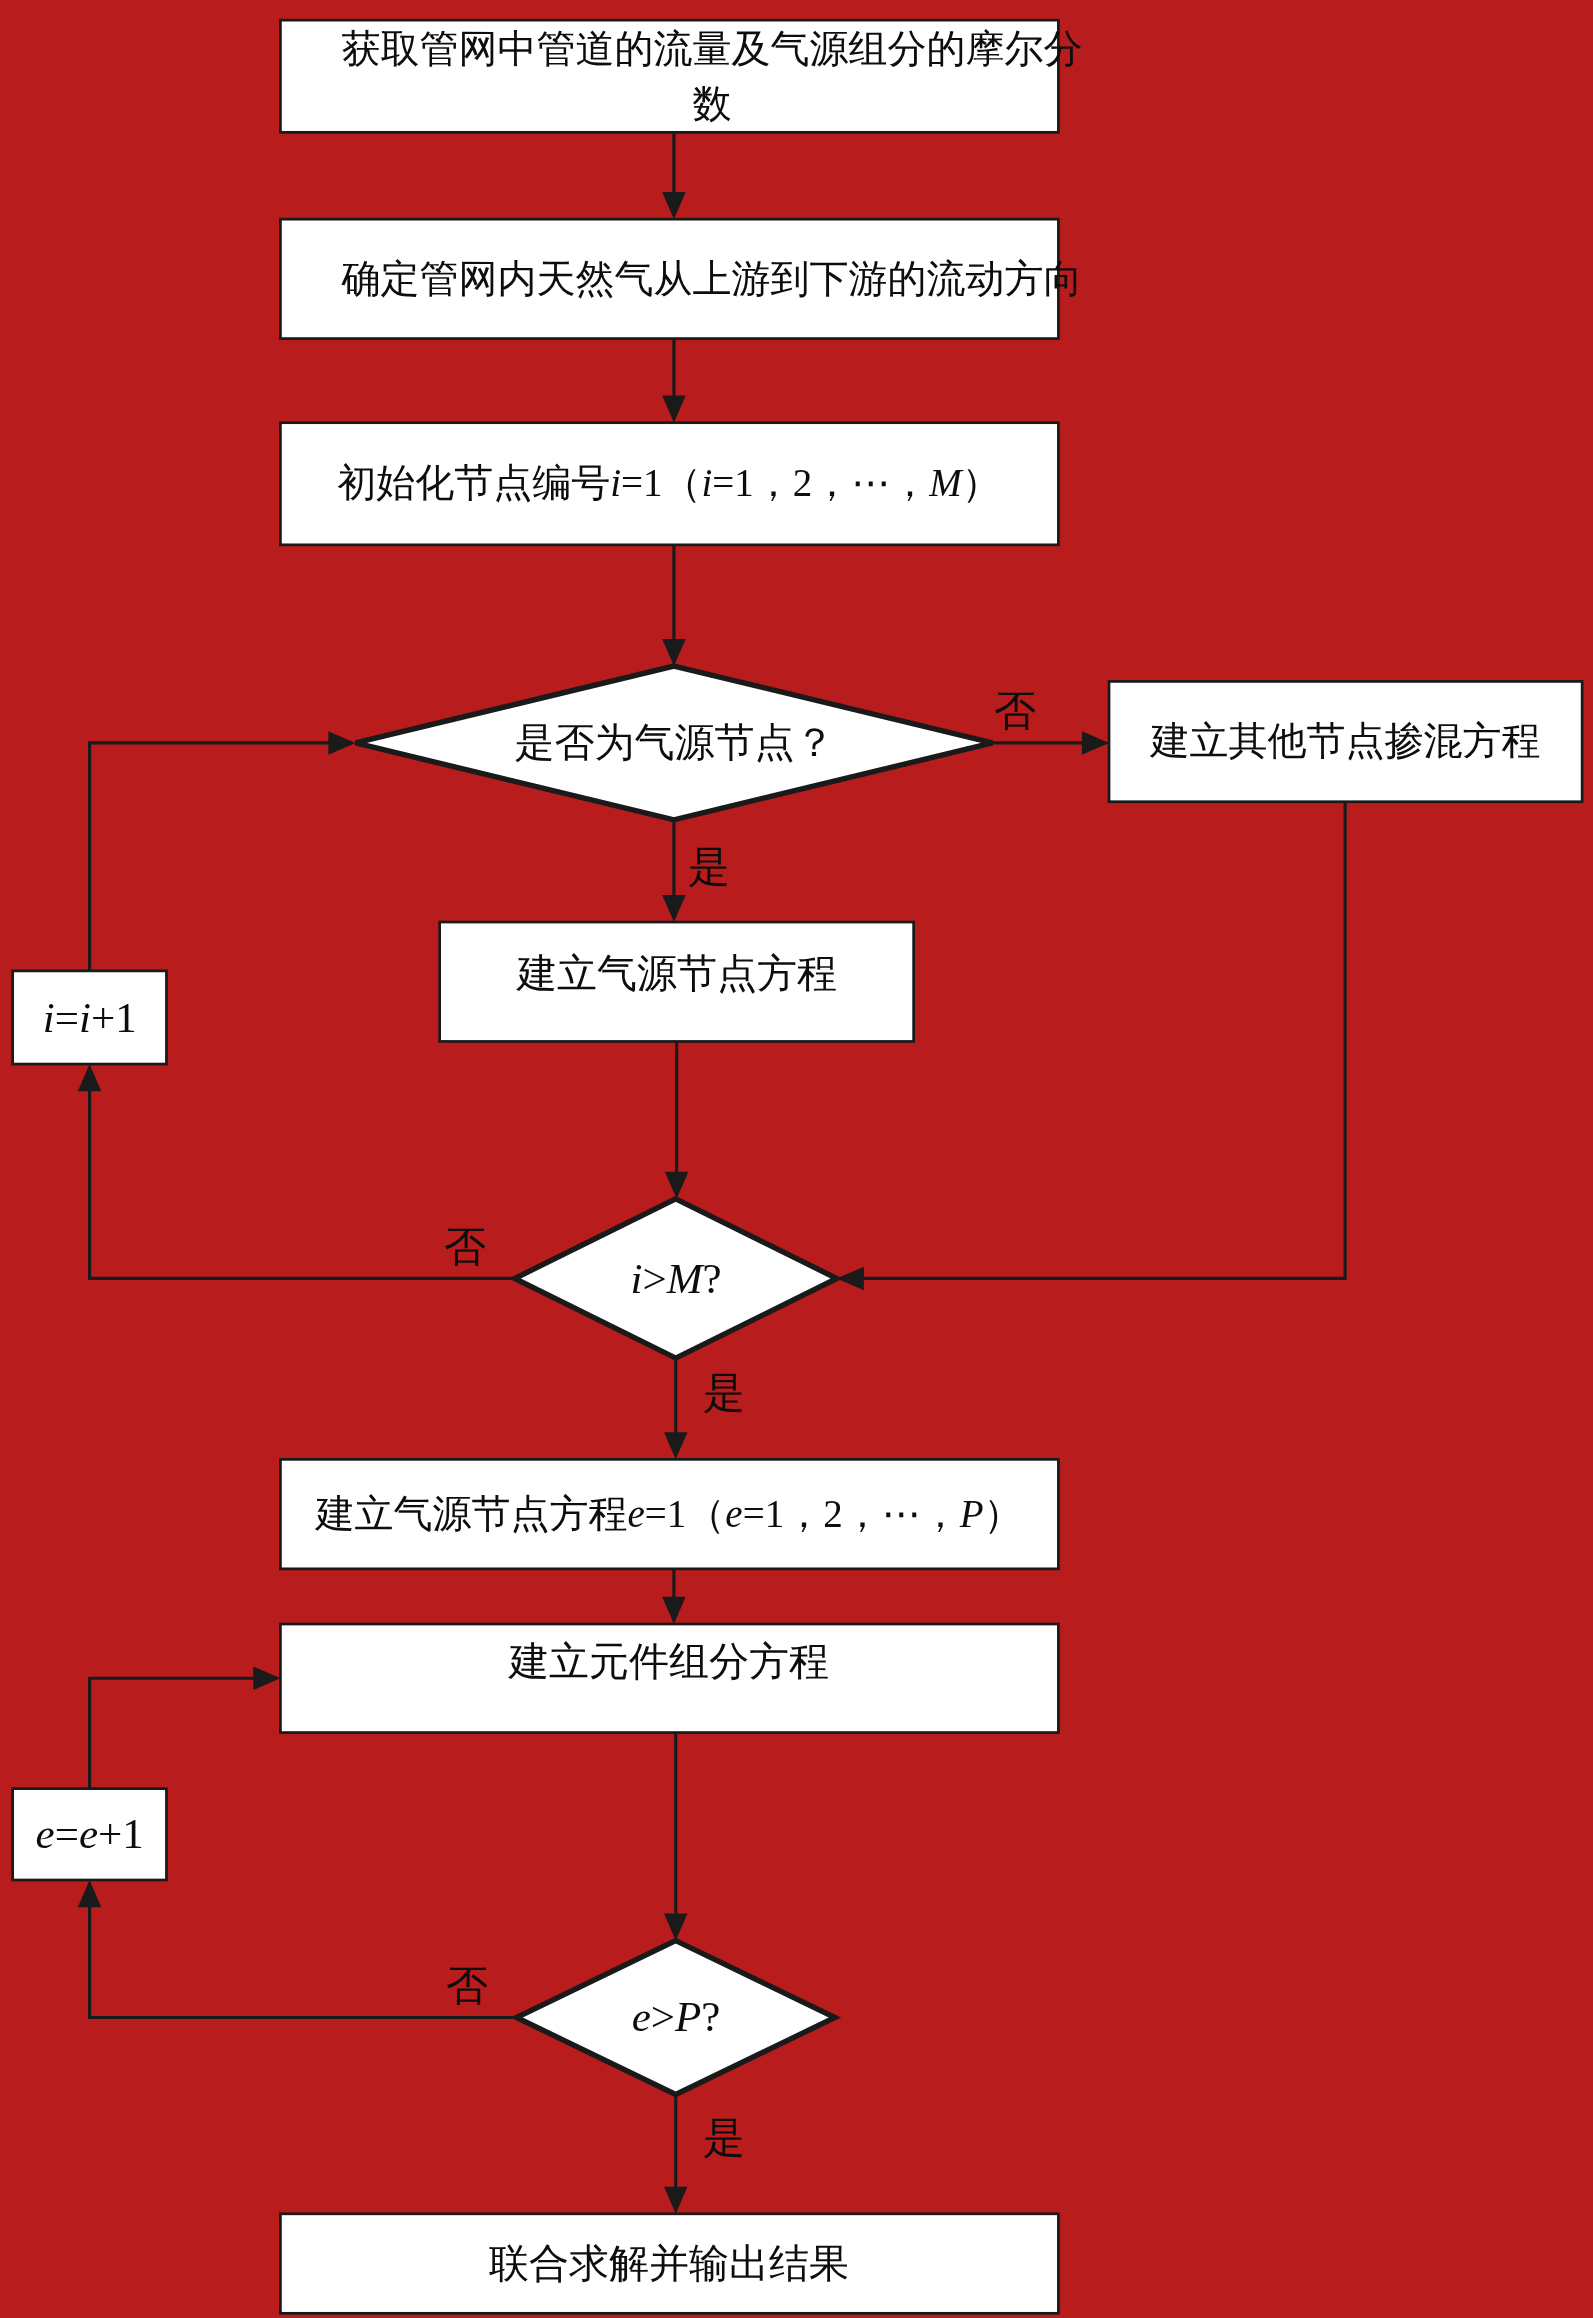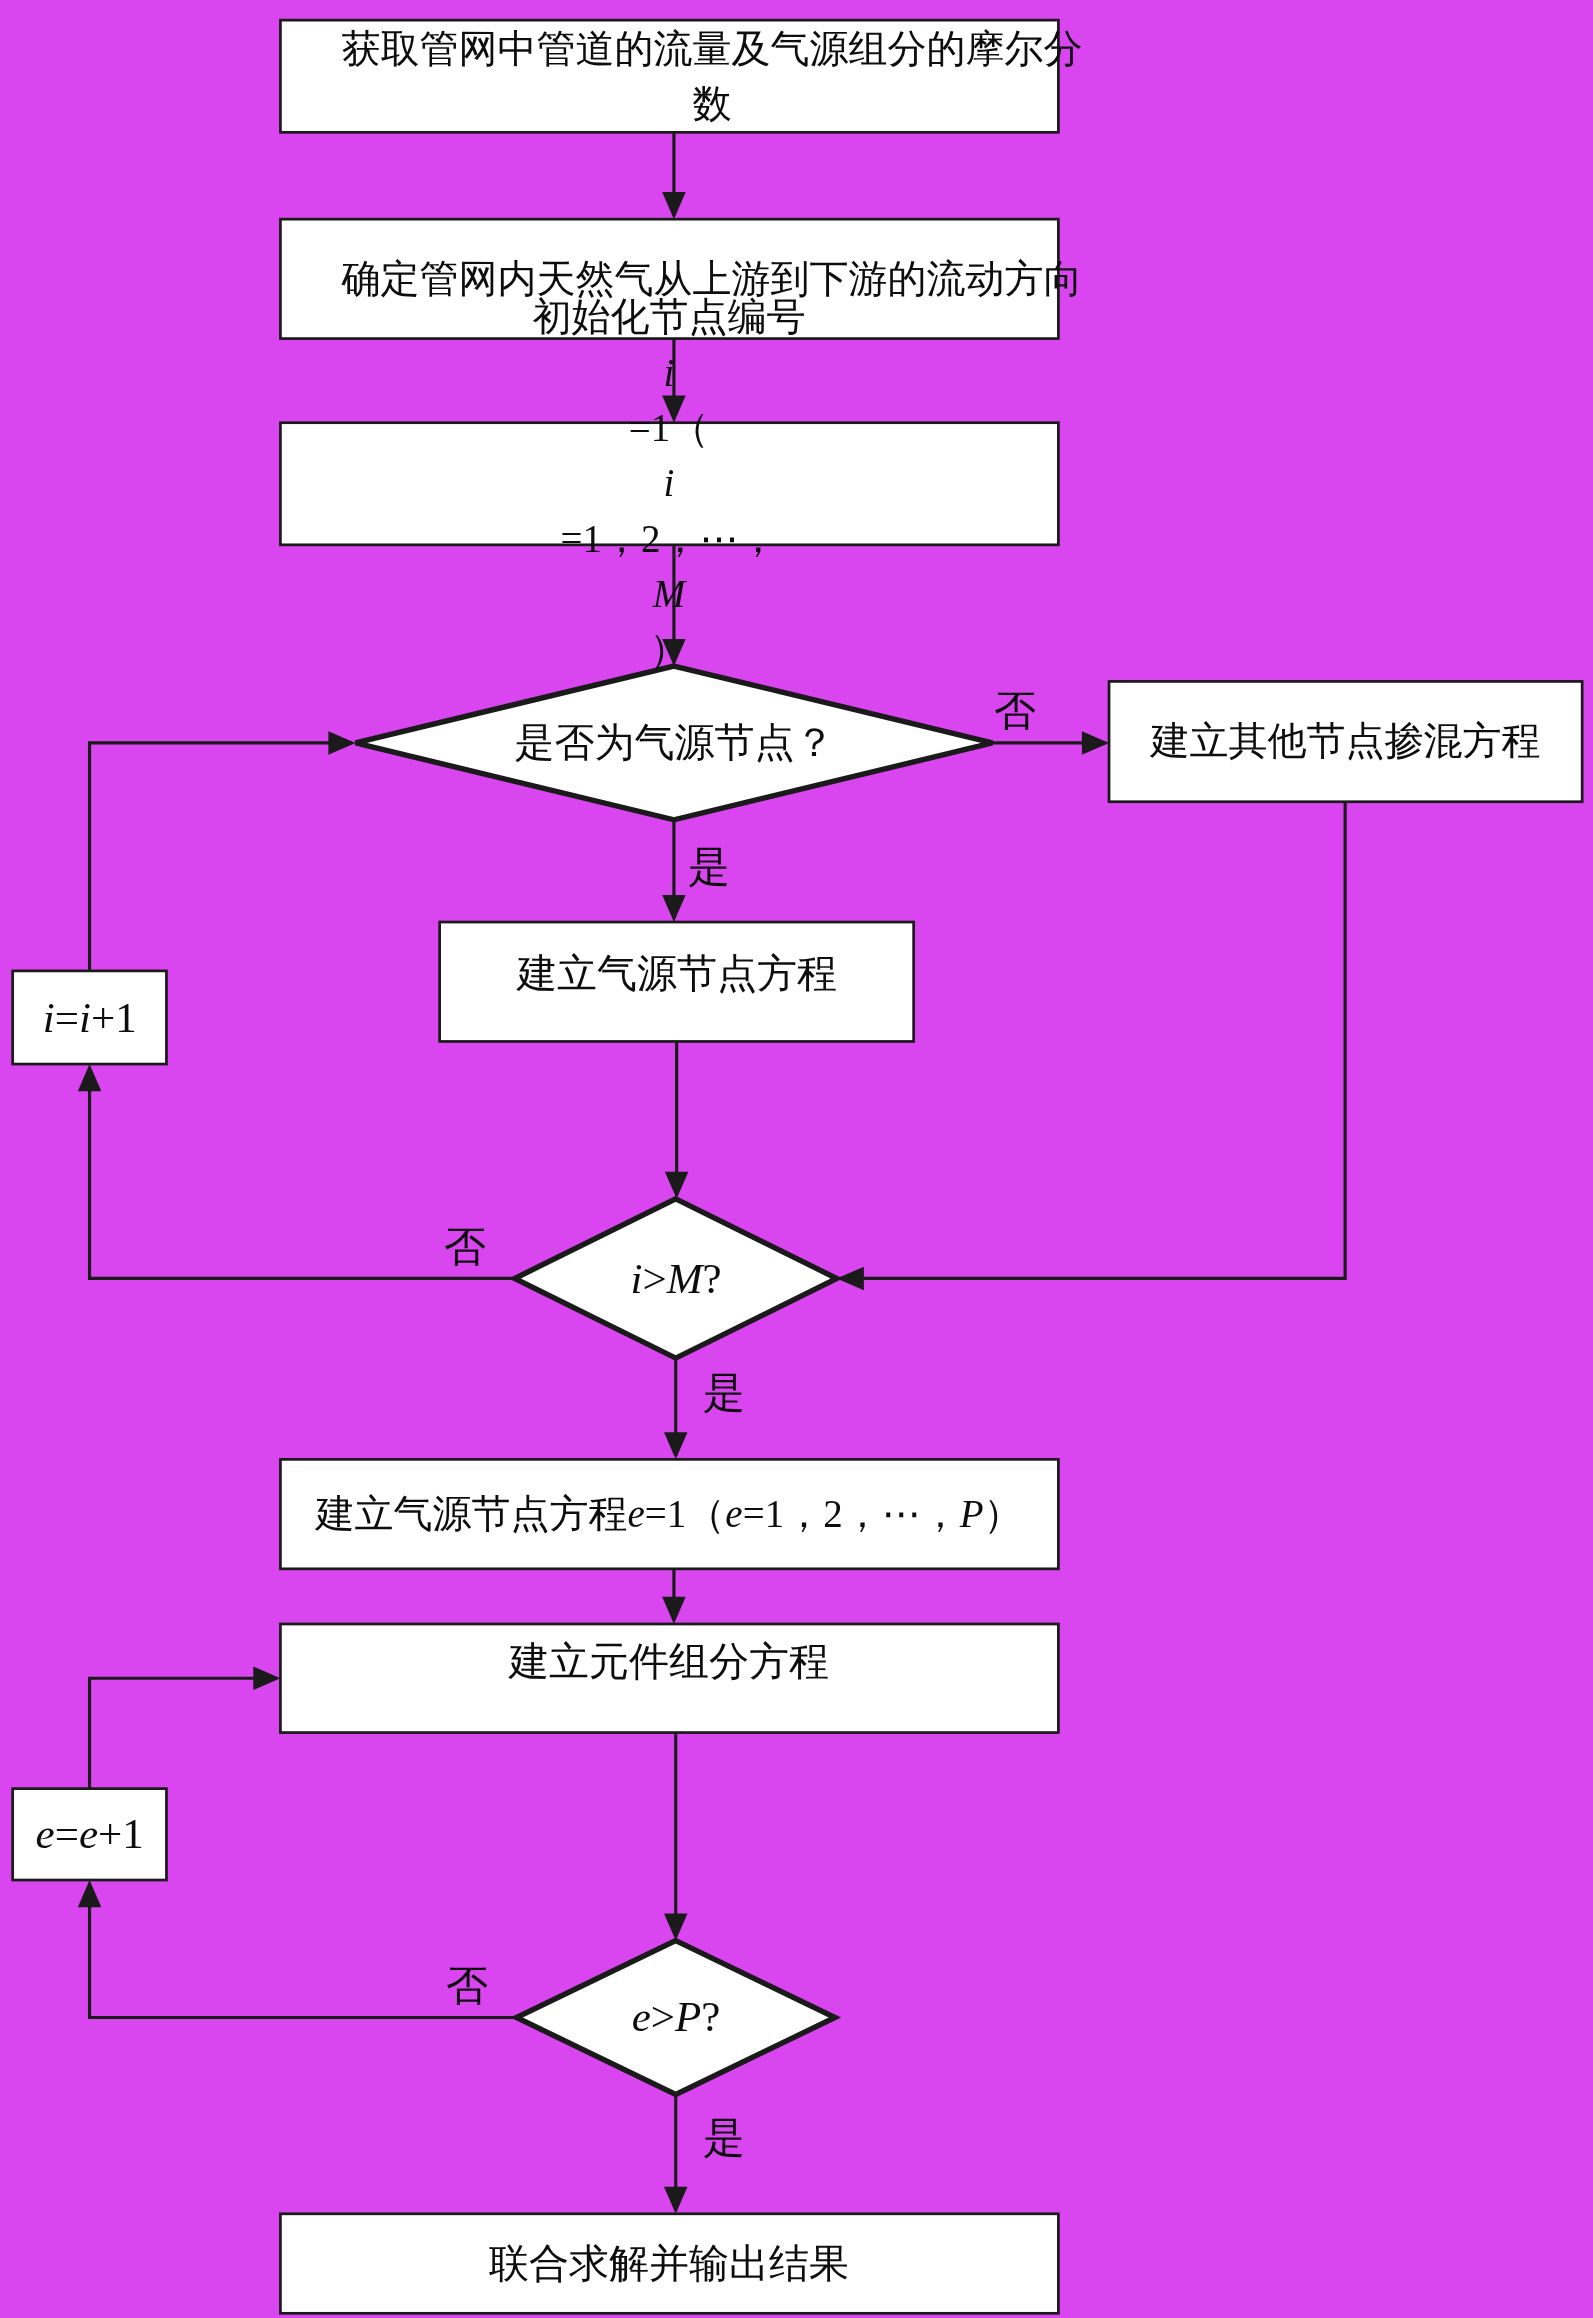--- a/index.html
+++ b/index.html
@@ -1,20 +1,20 @@
 <!DOCTYPE html>
 <html style="font-size:14.5px"><head>
 <meta charset="utf-8">
 <style>
   html, body { margin: 0; padding: 0; background: #ffffff; }
   .stage {
     position: relative;
     width: 1593px;
     height: 2319px;
-    background: #d946ef;
+    background: #b91c1c;
     font-family: "Liberation Serif", "DejaVu Serif", serif;
     color: #0d0d0d;
   }
   .stage svg { position: absolute; inset: 0; }
   .node {
     position: absolute;
     display: flex;
     align-items: center;
     justify-content: center;
     text-align: center;
@@ -90,21 +90,21 @@
       <polygon points="99,2078 86,2108 112,2108"></polygon>
       <polygon points="310,1855 280,1842 280,1868"></polygon>
       <polygon points="747,2447 734,2417 760,2417"></polygon>
     </g>
   </svg>
 
   <div class="node fs43 pad" style="left:280px; top:20px; width:778px; height:112px;">获取管网中管道的流量及气源组分的摩尔分数</div>
 
   <div class="node fs43 pad" style="left:280px; top:219px; width:778px; height:119px;">确定管网内天然气从上游到下游的流动方向</div>
 
-  <div class="node fs43 nowrap" style="left:280px; top:422px; width:778px; height:122px;flex-direction:column;">
+  <div class="node fs43 nowrap" style="left:280px; top:422px; width:778px; height:122px;">
     <span>初始化节点编号</span>
       <span class="var">i</span>
       <span>=1（</span>
       <span class="var">i</span>
       <span>=1，2，⋯，</span>
       <span class="var">M</span>
       <span>）</span>
   </div>
 
   <div class="node fs44" style="left:356px; top:666px; width:637px; height:154px;">是否为气源节点？</div>

